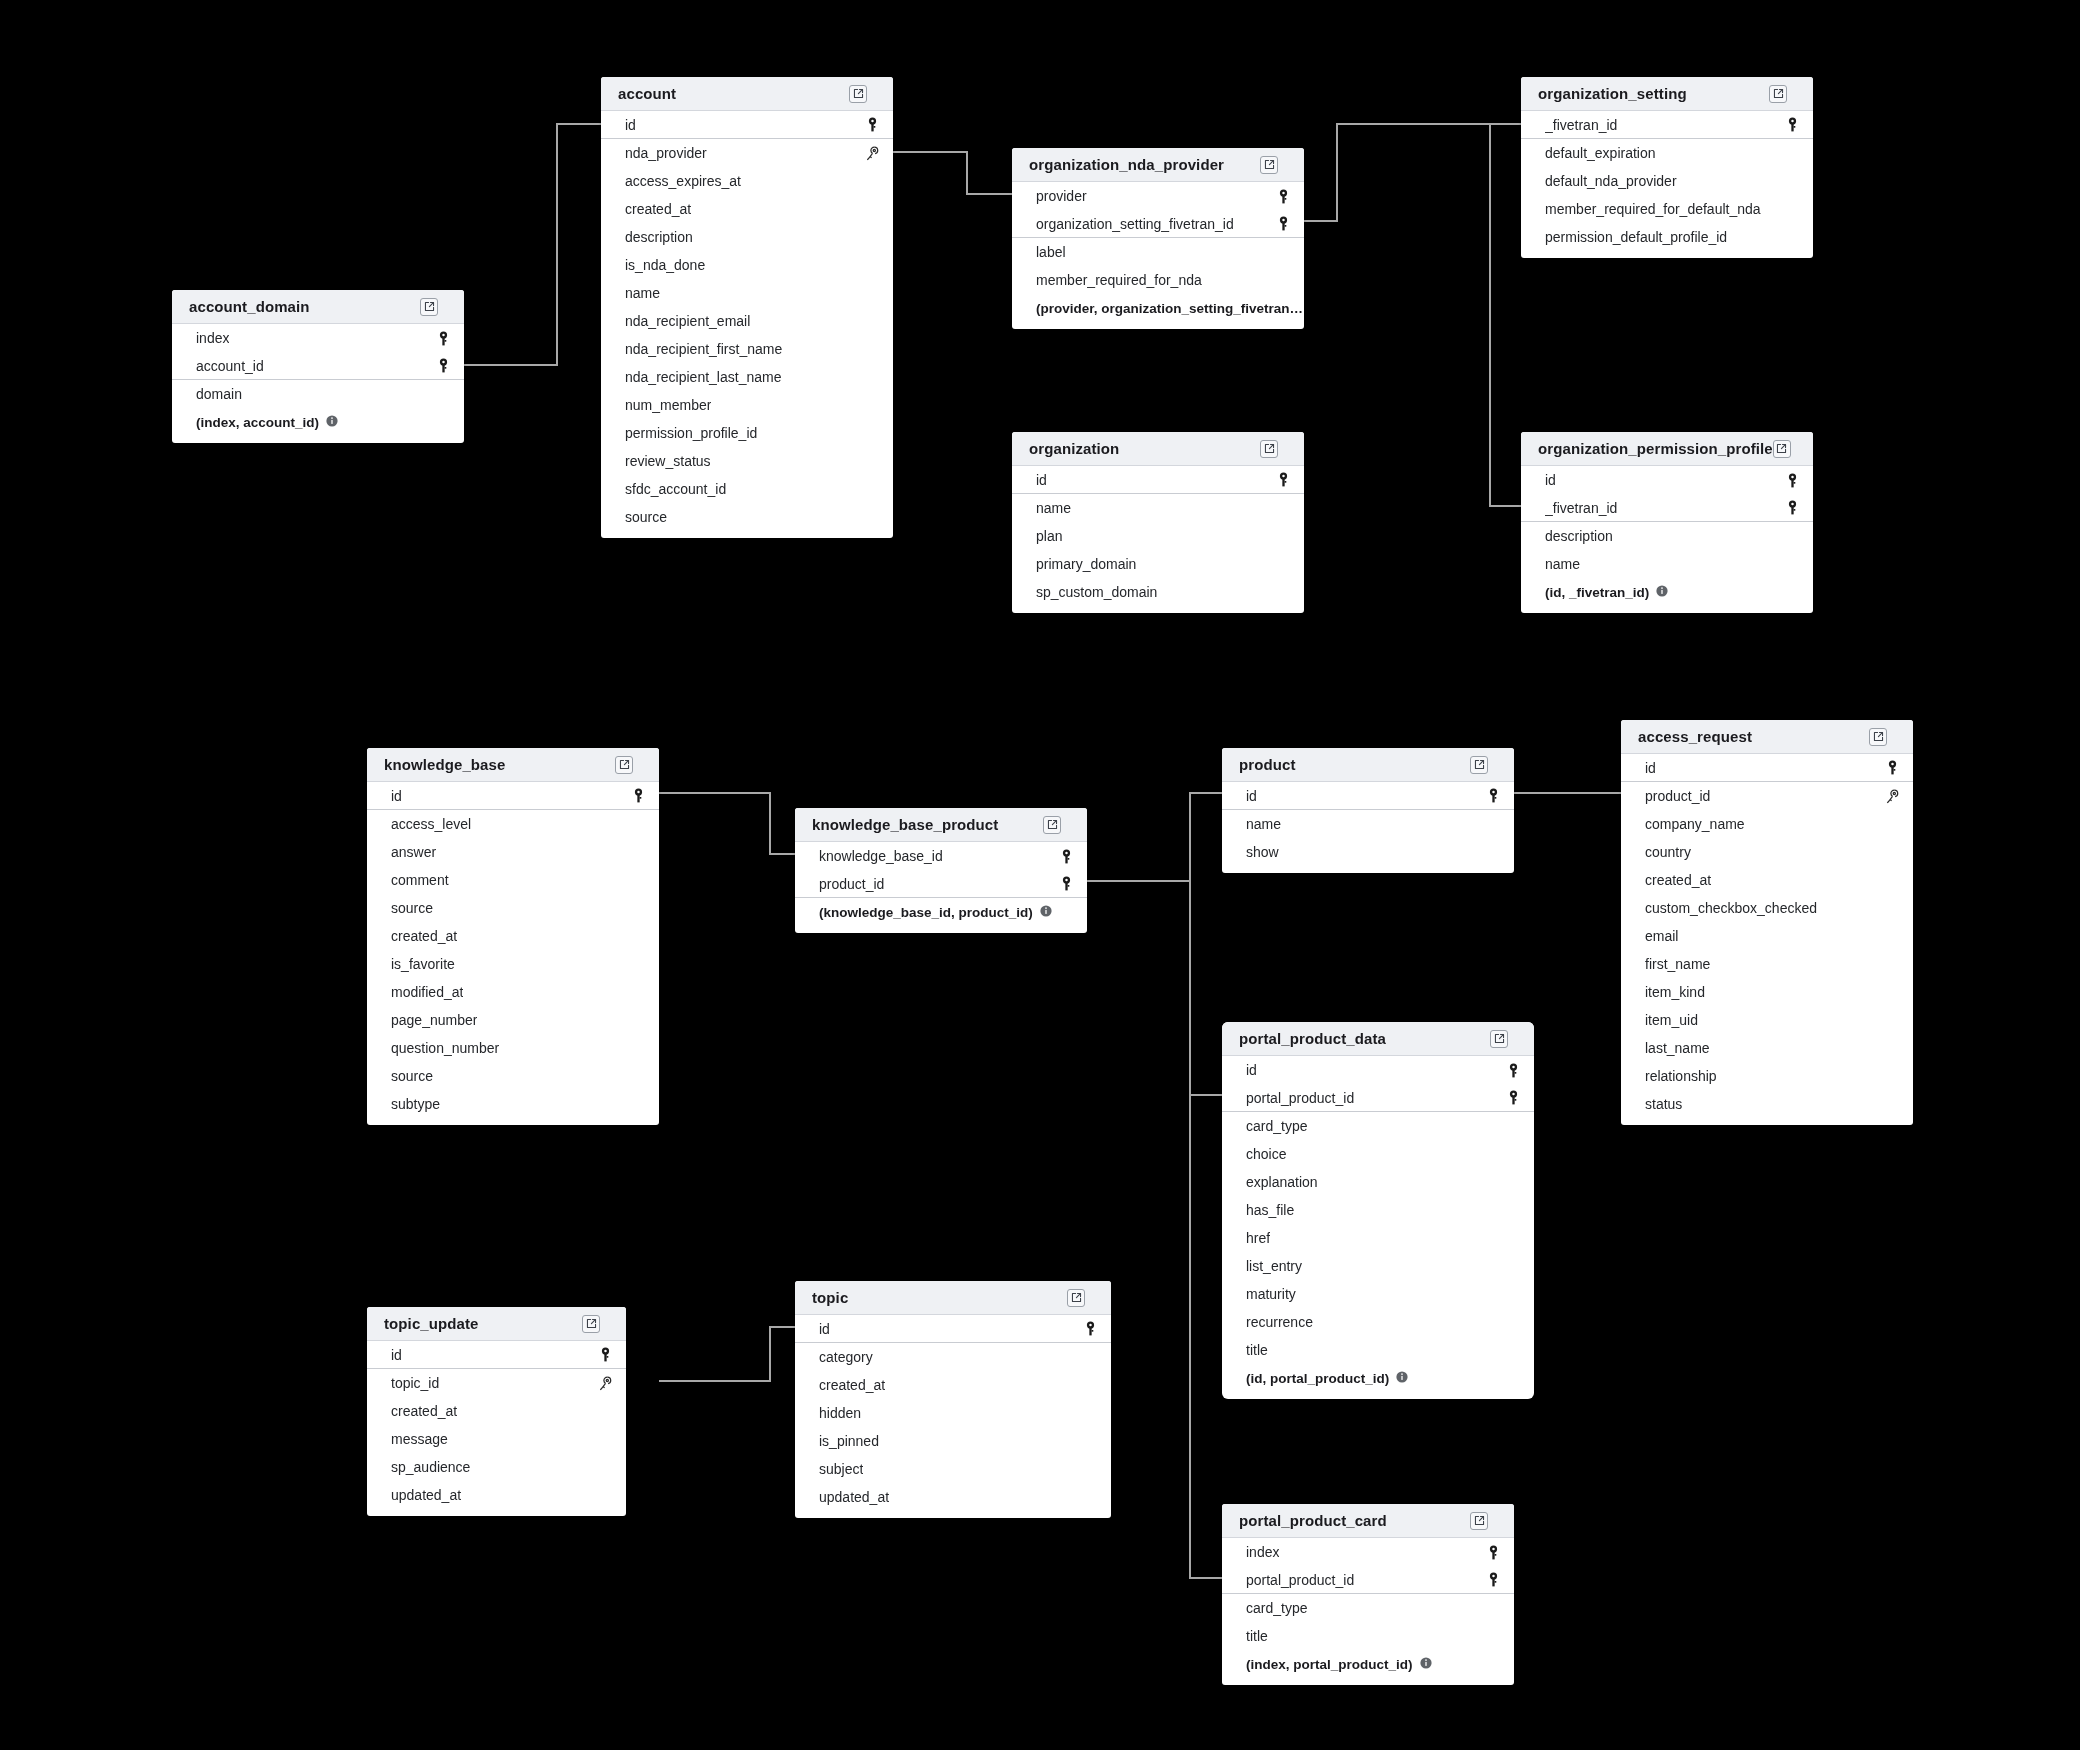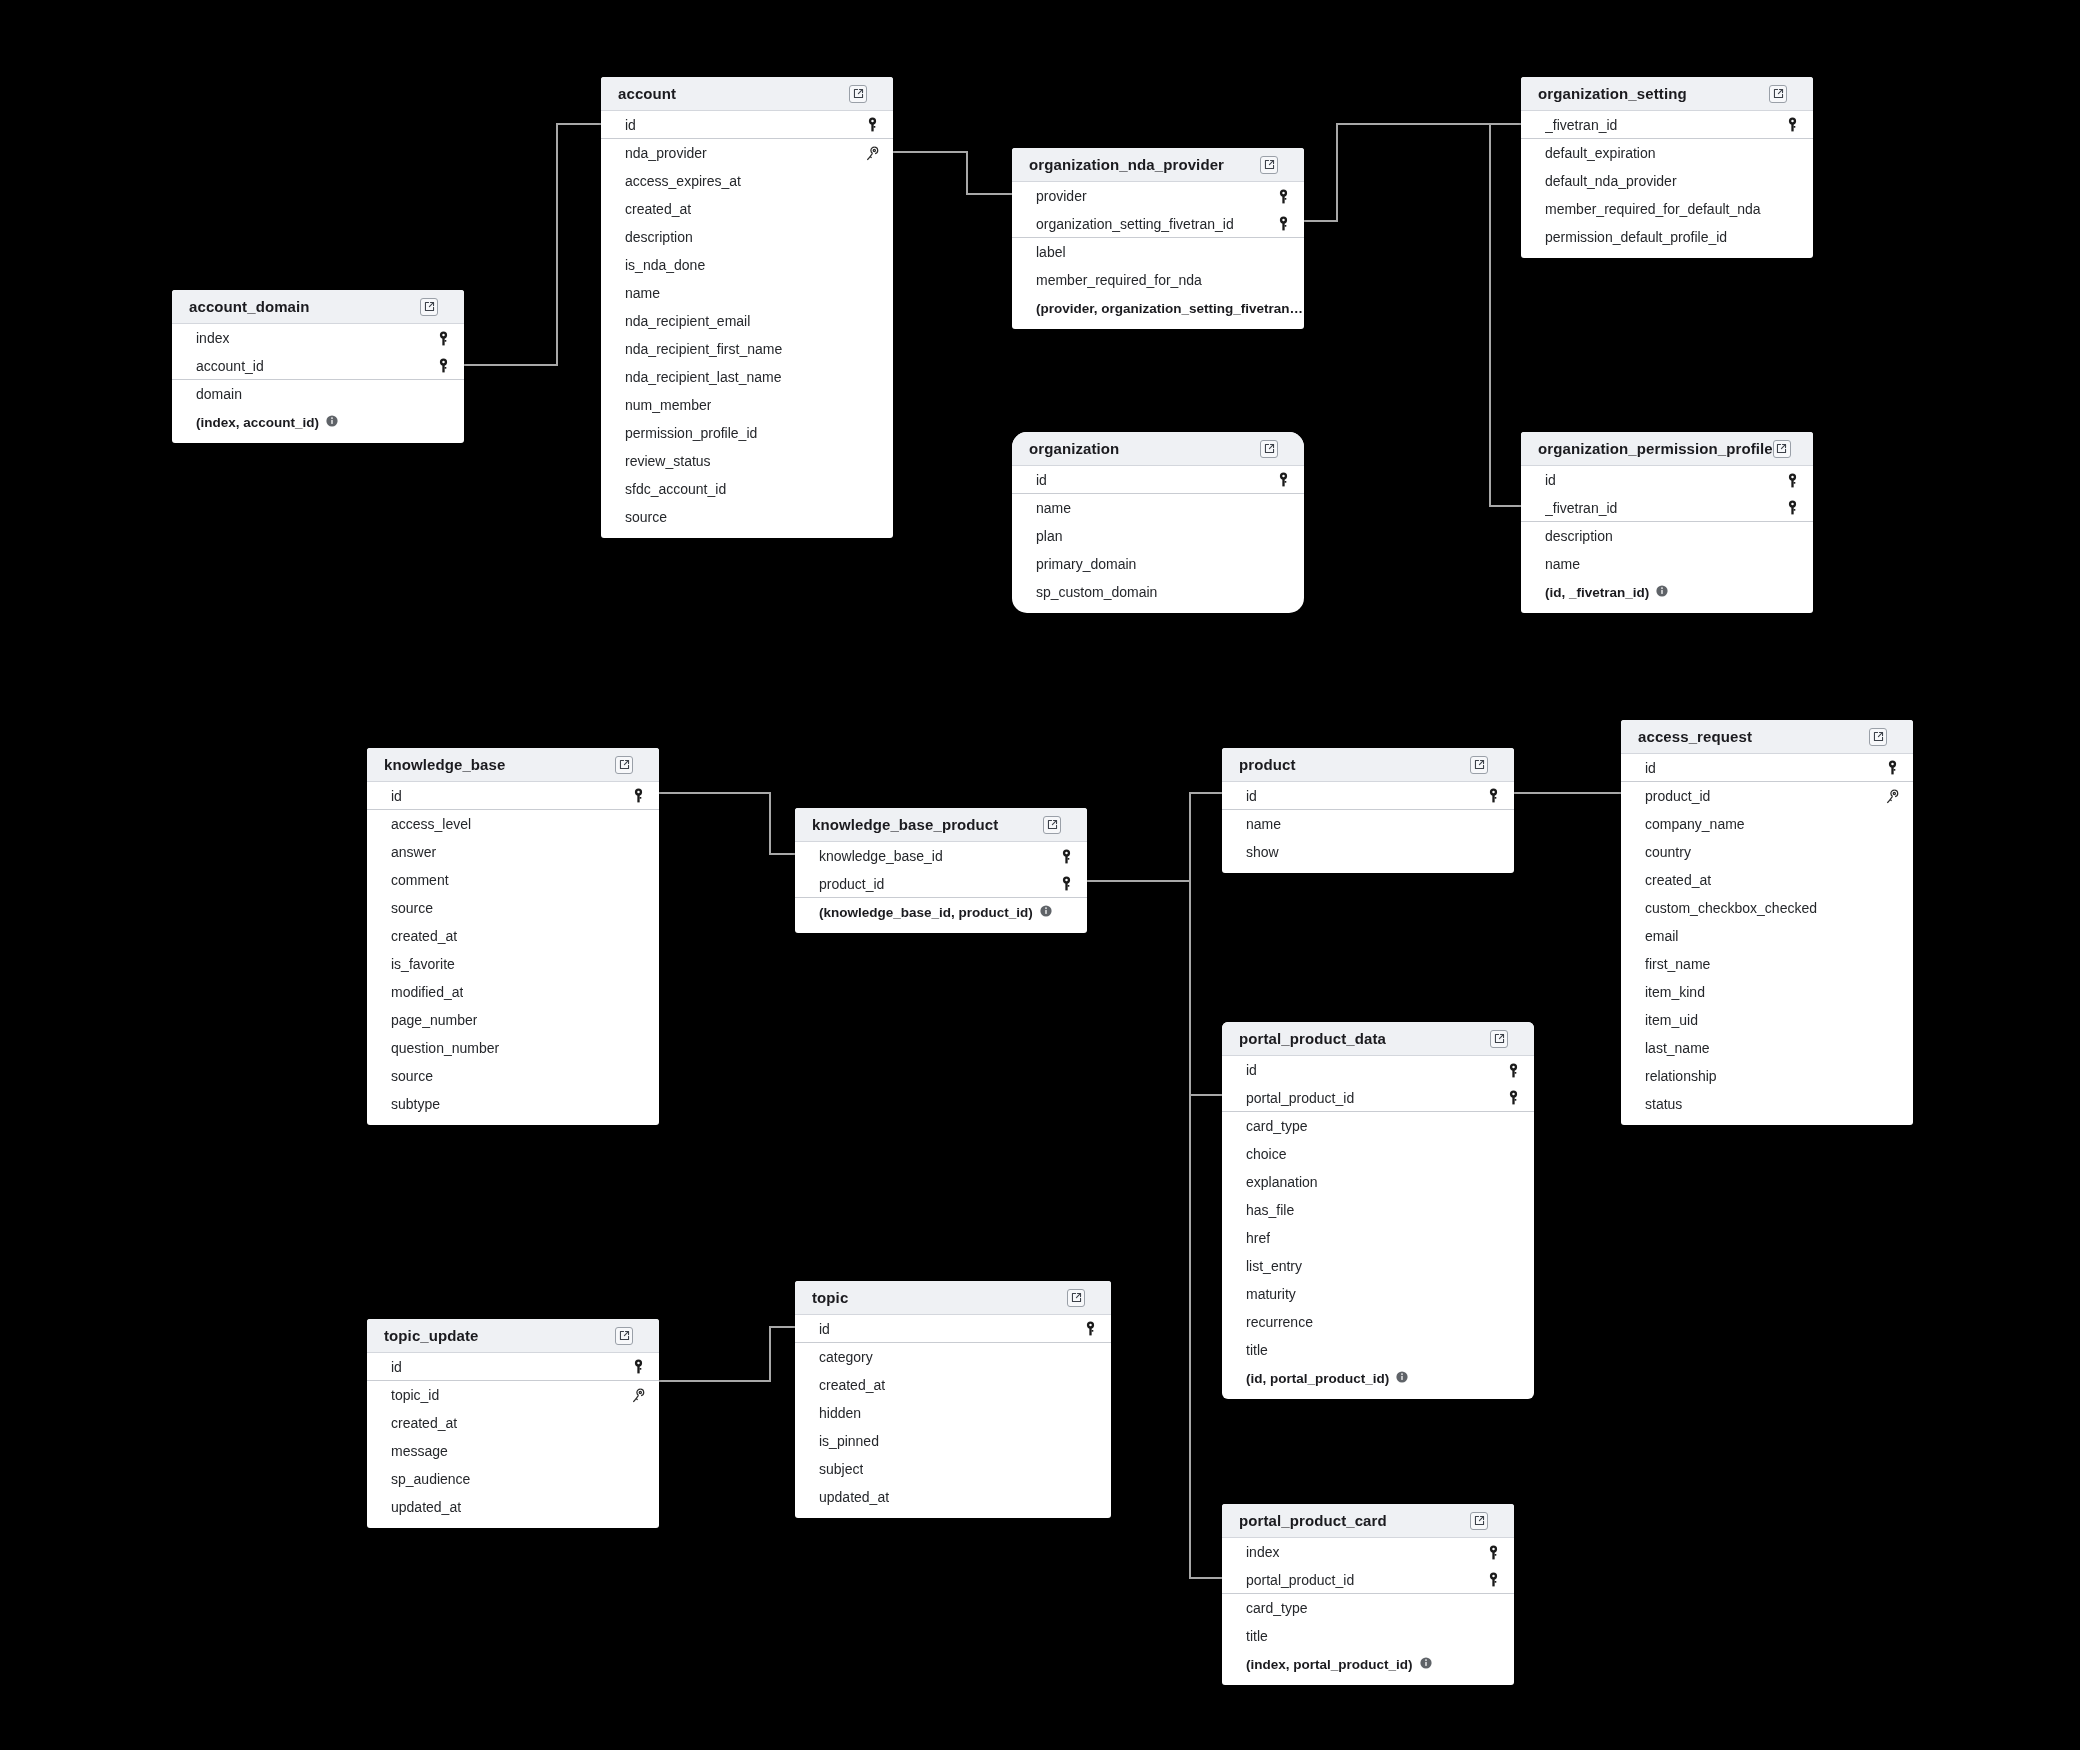--- a/index.html
+++ b/index.html
@@ -321,21 +321,21 @@
         <div class="field-row">
           <span class="field-name">member_required_for_default_nda</span>
           <span class="field-icon"></span>
         </div>
         <div class="field-row">
           <span class="field-name">permission_default_profile_id</span>
           <span class="field-icon"></span>
         </div>
         <div class="pad-bottom"></div>
       </div>
-      <div class="table-card" style="left: 1012px; top: 432px; width: 292px; border-radius: 15px;">
+      <div class="table-card" style="left: 1012px; top: 432px; width: 292px;">
         <div class="table-header">
           <div class="table-title">organization</div>
           <div class="expand-btn">
             <svg width="11" height="11" viewBox="0 0 12 12" fill="none" stroke="#3c4149" stroke-width="1.2" stroke-linecap="round" stroke-linejoin="round">
               <path d="M5 1.6H1.6v8.8h8.8V7"></path>
               <path d="M7.1 1.6h3.3v3.3"></path>
               <path d="M10.4 1.6L5.9 6.1"></path>
             </svg>
           </div>
         </div>
@@ -767,21 +767,21 @@
         <div class="composite-row">
           <span>(index, portal_product_id)</span>
           <span class="info-dot"><svg width="12" height="12" viewBox="0 0 12 12">
               <circle cx="6" cy="6" r="5.6" fill="#5f6368"></circle>
               <rect x="5.35" y="4.9" width="1.3" height="4" fill="#ffffff"></rect>
               <circle cx="6" cy="3.1" r="0.85" fill="#ffffff"></circle>
             </svg></span>
         </div>
         <div class="pad-bottom"></div>
       </div>
-      <div class="table-card" style="left: 367px; top: 1307px; width: 292px; margin-top: 12px;">
+      <div class="table-card" style="left: 367px; top: 1307px; width: 259px;">
         <div class="table-header">
           <div class="table-title">topic_update</div>
           <div class="expand-btn">
             <svg width="11" height="11" viewBox="0 0 12 12" fill="none" stroke="#3c4149" stroke-width="1.2" stroke-linecap="round" stroke-linejoin="round">
               <path d="M5 1.6H1.6v8.8h8.8V7"></path>
               <path d="M7.1 1.6h3.3v3.3"></path>
               <path d="M10.4 1.6L5.9 6.1"></path>
             </svg>
           </div>
         </div>

